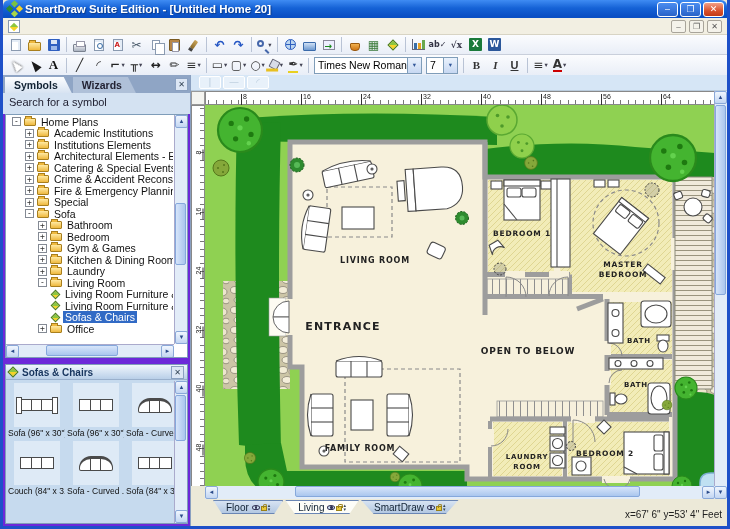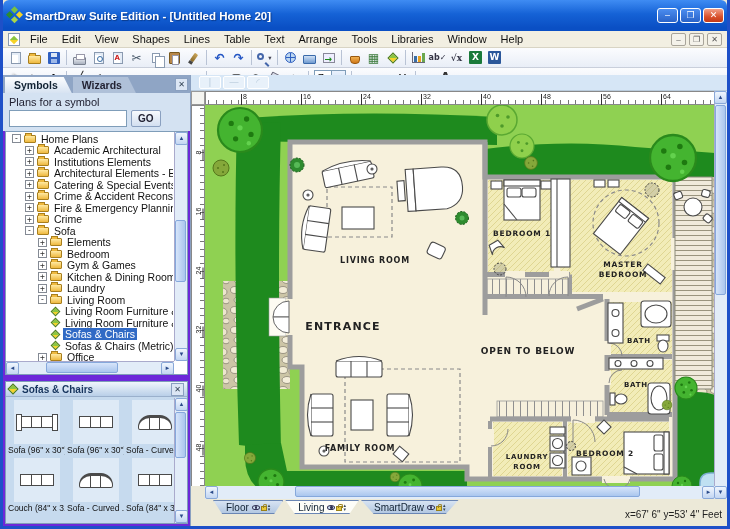--- a/index.html
+++ b/index.html
@@ -1,20 +1,20 @@
 <!DOCTYPE html>
 <html><head>
 <meta charset="utf-8">
 <style>
   html,body{margin:0;padding:0;background:#3a6ea5;font-family:"Liberation Sans","DejaVu Sans",sans-serif;}
   *{box-sizing:border-box;}
   .win{position:relative;width:730px;height:529px;background:#ece9d8;overflow:hidden;
        border-left:3px solid #1e50c8;border-right:3px solid #1e50c8;border-bottom:3px solid #1e50c8;}
   
-  .titlebar{height:31px;background:linear-gradient(#3f8cf3,#1562d6 45%,#0a4fc4 90%);
+  .titlebar{height:18px;background:linear-gradient(#3f8cf3,#1562d6 45%,#0a4fc4 90%);
     border-radius:6px 6px 0 0;display:flex;align-items:center;padding:0 3px;color:#fff;}
   .titlebar .ttl{flex:1;font-size:11.5px;font-weight:bold;text-shadow:1px 1px 1px #0a3a8a;white-space:nowrap;overflow:hidden;}
   .sd-logo{width:13px;height:13px;position:relative;margin:0 4px 0 2px;transform:rotate(45deg);flex:none;}
   .sd-logo i{position:absolute;width:5px;height:5px;}
   .sd-logo i:nth-child(1){left:0;top:0;background:#7ac143;}
   .sd-logo i:nth-child(2){left:7px;top:0;background:#f5d327;}
   .sd-logo i:nth-child(3){left:0;top:7px;background:#2e8b2e;}
   .sd-logo i:nth-child(4){left:7px;top:7px;background:#a9d54a;}
   .tbtns{display:flex;gap:2px;}
   .tb-btn{width:21px;height:15px;border-radius:3px;border:1px solid #fff;color:#fff;font-size:9px;line-height:13px;
@@ -175,34 +175,20 @@
     <span class="ttl" data-name="window-title">SmartDraw Suite Edition - [Untitled Home 20]</span>
     <span class="tbtns">
       <span class="tb-btn" data-name="minimize-button">–</span>
       <span class="tb-btn" data-name="maximize-button">❐</span>
       <span class="tb-btn close" data-name="close-button">✕</span>
     </span>
   </div>
 
   <div class="menubar" data-name="menu-bar">
     <span class="doc-ic" data-name="document-icon"></span>
-    <span id="menu-items" style="display:flex;">
-        <span class="menu-item" data-name="menu-file">File</span>
-        <span class="menu-item" data-name="menu-edit">Edit</span>
-        <span class="menu-item" data-name="menu-view">View</span>
-        <span class="menu-item" data-name="menu-shapes">Shapes</span>
-        <span class="menu-item" data-name="menu-lines">Lines</span>
-        <span class="menu-item" data-name="menu-table">Table</span>
-        <span class="menu-item" data-name="menu-text">Text</span>
-        <span class="menu-item" data-name="menu-arrange">Arrange</span>
-        <span class="menu-item" data-name="menu-tools">Tools</span>
-        <span class="menu-item" data-name="menu-libraries">Libraries</span>
-        <span class="menu-item" data-name="menu-window">Window</span>
-        <span class="menu-item" data-name="menu-help">Help</span>
-      </span>
     <span class="menu-right">
       <span class="wc-btn" data-name="doc-minimize-button">–</span>
       <span class="wc-btn" data-name="doc-restore-button">❐</span>
       <span class="wc-btn" data-name="doc-close-button">✕</span>
     </span>
   </div>
 
   <div class="toolbar" id="tb-main" data-name="standard-toolbar">
       <span class="tbtn" data-name="new-button">
         <span class="ci ic-new" data-name="new-icon"></span>
@@ -337,20 +323,24 @@
         <span class="tbtn" data-name="fill-color-button">
           <span class="ci ic-fill-color" data-name="fill-color-icon"></span>
           <span class="drop" data-name="chevron-down-icon">▾</span>
         </span>
         <span class="tbtn" data-name="line-color-button">
           <span class="gi" data-name="line-color-icon">✒</span>
           <span class="drop" data-name="chevron-down-icon">▾</span>
         </span>
         <span class="tsep" data-name="toolbar-separator"></span>
       </span>
+    <span class="combo" data-name="font-family-select">
+      <span class="cval" style="width:92px;" data-name="font-family-value">Times New Roman</span>
+      <span class="arrowbtn" data-name="chevron-down-icon">▾</span>
+    </span>
     <span class="combo" data-name="font-size-select">
       <span class="cval" style="width:16px;" data-name="font-size-value">7</span>
       <span class="arrowbtn" data-name="chevron-down-icon">▾</span>
     </span>
     <span class="tsep" data-name="toolbar-separator"></span>
     <span class="tbtn fmt" data-name="bold-button" style="font-family:'Liberation Serif',serif;">B</span>
     <span class="tbtn fmt i" data-name="italic-button">I</span>
     <span class="tbtn fmt u" data-name="underline-button">U</span>
     <span class="tsep" data-name="toolbar-separator"></span>
     <span class="tbtn" data-name="align-button">
@@ -365,37 +355,33 @@
 
   <div class="main">
 
     <div class="lpanel" data-name="symbols-panel">
       <div class="ptabs" data-name="panel-tab-strip">
         <span class="ptab active" data-name="tab-symbols">Symbols</span>
         <span class="ptab inactive" data-name="tab-wizards">Wizards</span>
         <span class="pclose" data-name="panel-close-button">✕</span>
       </div>
       <div class="searcharea" data-name="symbol-search-area">
-        <div class="slabel" data-name="search-label">Plans for a symbol</div>
-        <div class="srow">
-          <input data-name="search-input" value="" style="">
-          <button class="gobtn" data-name="go-button">GO</button>
-        </div>
+        <div class="slabel" data-name="search-label">Search for a symbol</div>
       </div>
       <div class="treewrap" data-name="symbol-tree">
         <div class="treerows" id="treerows">
             <div class="trow" data-name="tree-item-floor-plans" style="padding-left: 6px;">
               <span class="exp" data-name="collapse-icon">-</span>
               <span class="fold" data-name="folder-icon"></span>
               <span class="tlabel" data-name="tree-item-label">Home Plans</span>
             </div>
             <div class="trow" data-name="tree-item-academic-institutions" style="padding-left: 19px;">
               <span class="exp" data-name="expand-icon">+</span>
               <span class="fold" data-name="folder-icon"></span>
-              <span class="tlabel" data-name="tree-item-label">Academic Architectural</span>
+              <span class="tlabel" data-name="tree-item-label">Academic Institutions</span>
             </div>
             <div class="trow" data-name="tree-item-architectural-elements" style="padding-left: 19px;">
               <span class="exp" data-name="expand-icon">+</span>
               <span class="fold" data-name="folder-icon"></span>
               <span class="tlabel" data-name="tree-item-label">Institutions Elements</span>
             </div>
             <div class="trow" data-name="tree-item-architectural-elements-elevation" style="padding-left: 19px;">
               <span class="exp" data-name="expand-icon">+</span>
               <span class="fold" data-name="folder-icon"></span>
               <span class="tlabel" data-name="tree-item-label">Architectural Elements - Elevation</span>
@@ -411,31 +397,31 @@
               <span class="tlabel" data-name="tree-item-label">Crime &amp; Accident Reconstruction</span>
             </div>
             <div class="trow" data-name="tree-item-fire-emergency-planning" style="padding-left: 19px;">
               <span class="exp" data-name="expand-icon">+</span>
               <span class="fold" data-name="folder-icon"></span>
               <span class="tlabel" data-name="tree-item-label">Fire &amp; Emergency Planning</span>
             </div>
             <div class="trow" data-name="tree-item-health" style="padding-left: 19px;">
               <span class="exp" data-name="expand-icon">+</span>
               <span class="fold" data-name="folder-icon"></span>
-              <span class="tlabel" data-name="tree-item-label">Crime</span>
+              <span class="tlabel" data-name="tree-item-label">Special</span>
             </div>
             <div class="trow" data-name="tree-item-home" style="padding-left: 19px;">
               <span class="exp" data-name="collapse-icon">-</span>
               <span class="fold" data-name="folder-icon"></span>
               <span class="tlabel" data-name="tree-item-label">Sofa</span>
             </div>
             <div class="trow" data-name="tree-item-bathroom" style="padding-left: 32px;">
               <span class="exp" data-name="expand-icon">+</span>
               <span class="fold" data-name="folder-icon"></span>
-              <span class="tlabel" data-name="tree-item-label">Elements</span>
+              <span class="tlabel" data-name="tree-item-label">Bathroom</span>
             </div>
             <div class="trow" data-name="tree-item-bedroom" style="padding-left: 32px;">
               <span class="exp" data-name="expand-icon">+</span>
               <span class="fold" data-name="folder-icon"></span>
               <span class="tlabel" data-name="tree-item-label">Bedroom</span>
             </div>
             <div class="trow" data-name="tree-item-gym-games" style="padding-left: 32px;">
               <span class="exp" data-name="expand-icon">+</span>
               <span class="fold" data-name="folder-icon"></span>
               <span class="tlabel" data-name="tree-item-label">Gym &amp; Games</span>
@@ -459,24 +445,20 @@
               <span class="sym small" data-name="symbol-file-icon"></span>
               <span class="tlabel" data-name="tree-item-label">Living Room Furniture &amp; A</span>
             </div>
             <div class="trow" data-name="tree-item-living-room-furniture-a" style="padding-left: 45px;">
               <span class="sym small" data-name="symbol-file-icon"></span>
               <span class="tlabel" data-name="tree-item-label">Living Room Furniture &amp; A</span>
             </div>
             <div class="trow sel" data-name="tree-item-sofas-chairs" style="padding-left: 45px;">
               <span class="sym small" data-name="symbol-file-icon"></span>
               <span class="tlabel" data-name="tree-item-label">Sofas &amp; Chairs</span>
-            </div>
-            <div class="trow" data-name="tree-item-sofas-chairs-metric" style="padding-left: 45px;">
-              <span class="sym small" data-name="symbol-file-icon"></span>
-              <span class="tlabel" data-name="tree-item-label">Sofas &amp; Chairs (Metric)</span>
             </div>
             <div class="trow" data-name="tree-item-office" style="padding-left: 32px;">
               <span class="exp" data-name="expand-icon">+</span>
               <span class="fold" data-name="folder-icon"></span>
               <span class="tlabel" data-name="tree-item-label">Office</span>
             </div>
           </div>
         <div class="sb" style="right:0;top:0;bottom:13px;width:13px;border-left:1px solid #aac;" data-name="tree-vertical-scrollbar">
           <span class="ar" style="top:0;left:0;" data-name="scroll-up-icon">▲</span>
           <span class="ar" style="bottom:0;left:0;" data-name="scroll-down-icon">▼</span>

